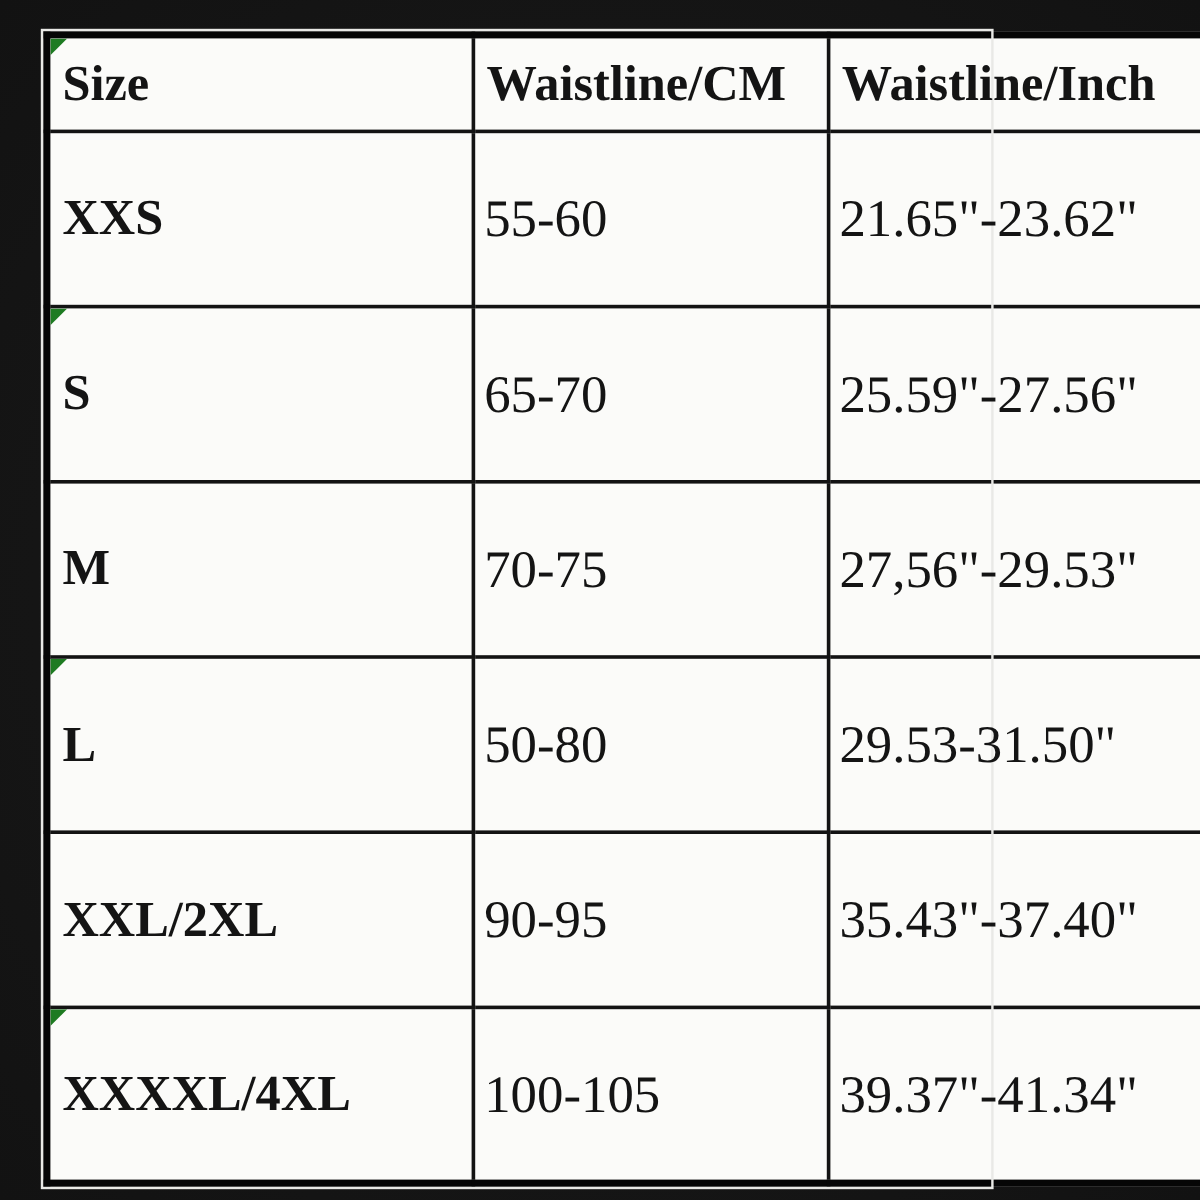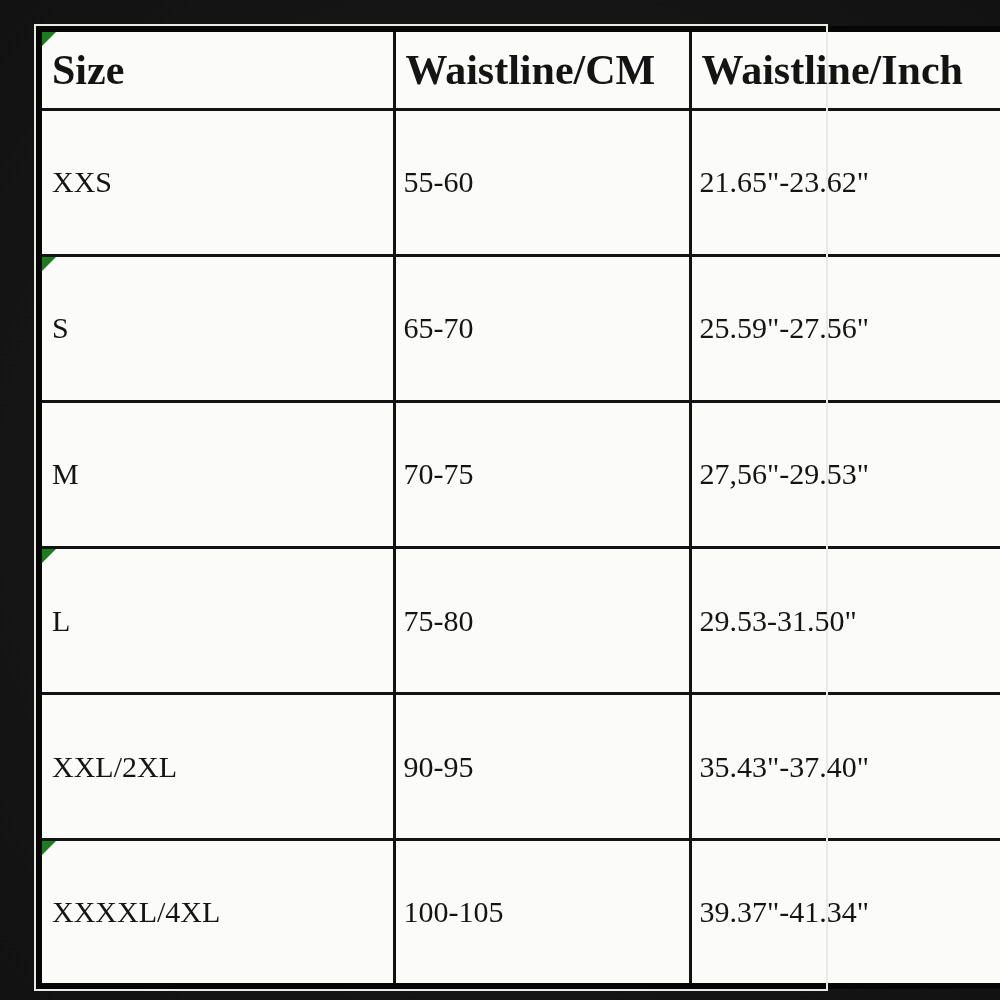--- a/index.html
+++ b/index.html
@@ -45,26 +45,26 @@
     white-space: nowrap;
   }
   thead tr { height: 80px; }
   tbody tr { height: 80px; }
   th {
     font-size: 42px;
     font-weight: bold;
     padding-left: 10px;
   }
   td.size-col {
-    font-size: 30px;
-    font-weight: normal;
+    font-size: 42px;
+    font-weight: bold;
     padding-left: 10px;
   }
   td.num-col {
-    font-size: 30px;
+    font-size: 44px;
     font-weight: normal;
     padding-left: 8px;
   }
   .marker {
     position: absolute;
     top: 0;
     left: 0;
     width: 0;
     height: 0;
     border-top: 14px solid #1e7b22;
@@ -106,21 +106,21 @@
             <td class="num-col"><span>65-70</span></td>
             <td class="num-col"><span>25.59"-27.56"</span></td>
           </tr>
           <tr>
             <td class="size-col"><span>M</span></td>
             <td class="num-col"><span>70-75</span></td>
             <td class="num-col"><span>27,56"-29.53"</span></td>
           </tr>
           <tr>
             <td class="size-col"><span class="marker"></span><span>L</span></td>
-            <td class="num-col"><span>75-80</span></td>
+            <td class="num-col"><span>50-80</span></td>
             <td class="num-col"><span>29.53-31.50"</span></td>
           </tr>
           <tr>
             <td class="size-col"><span>XXL/2XL</span></td>
             <td class="num-col"><span>90-95</span></td>
             <td class="num-col"><span>35.43"-37.40"</span></td>
           </tr>
           <tr>
             <td class="size-col"><span class="marker"></span><span>XXXXL/4XL</span></td>
             <td class="num-col"><span>100-105</span></td>

